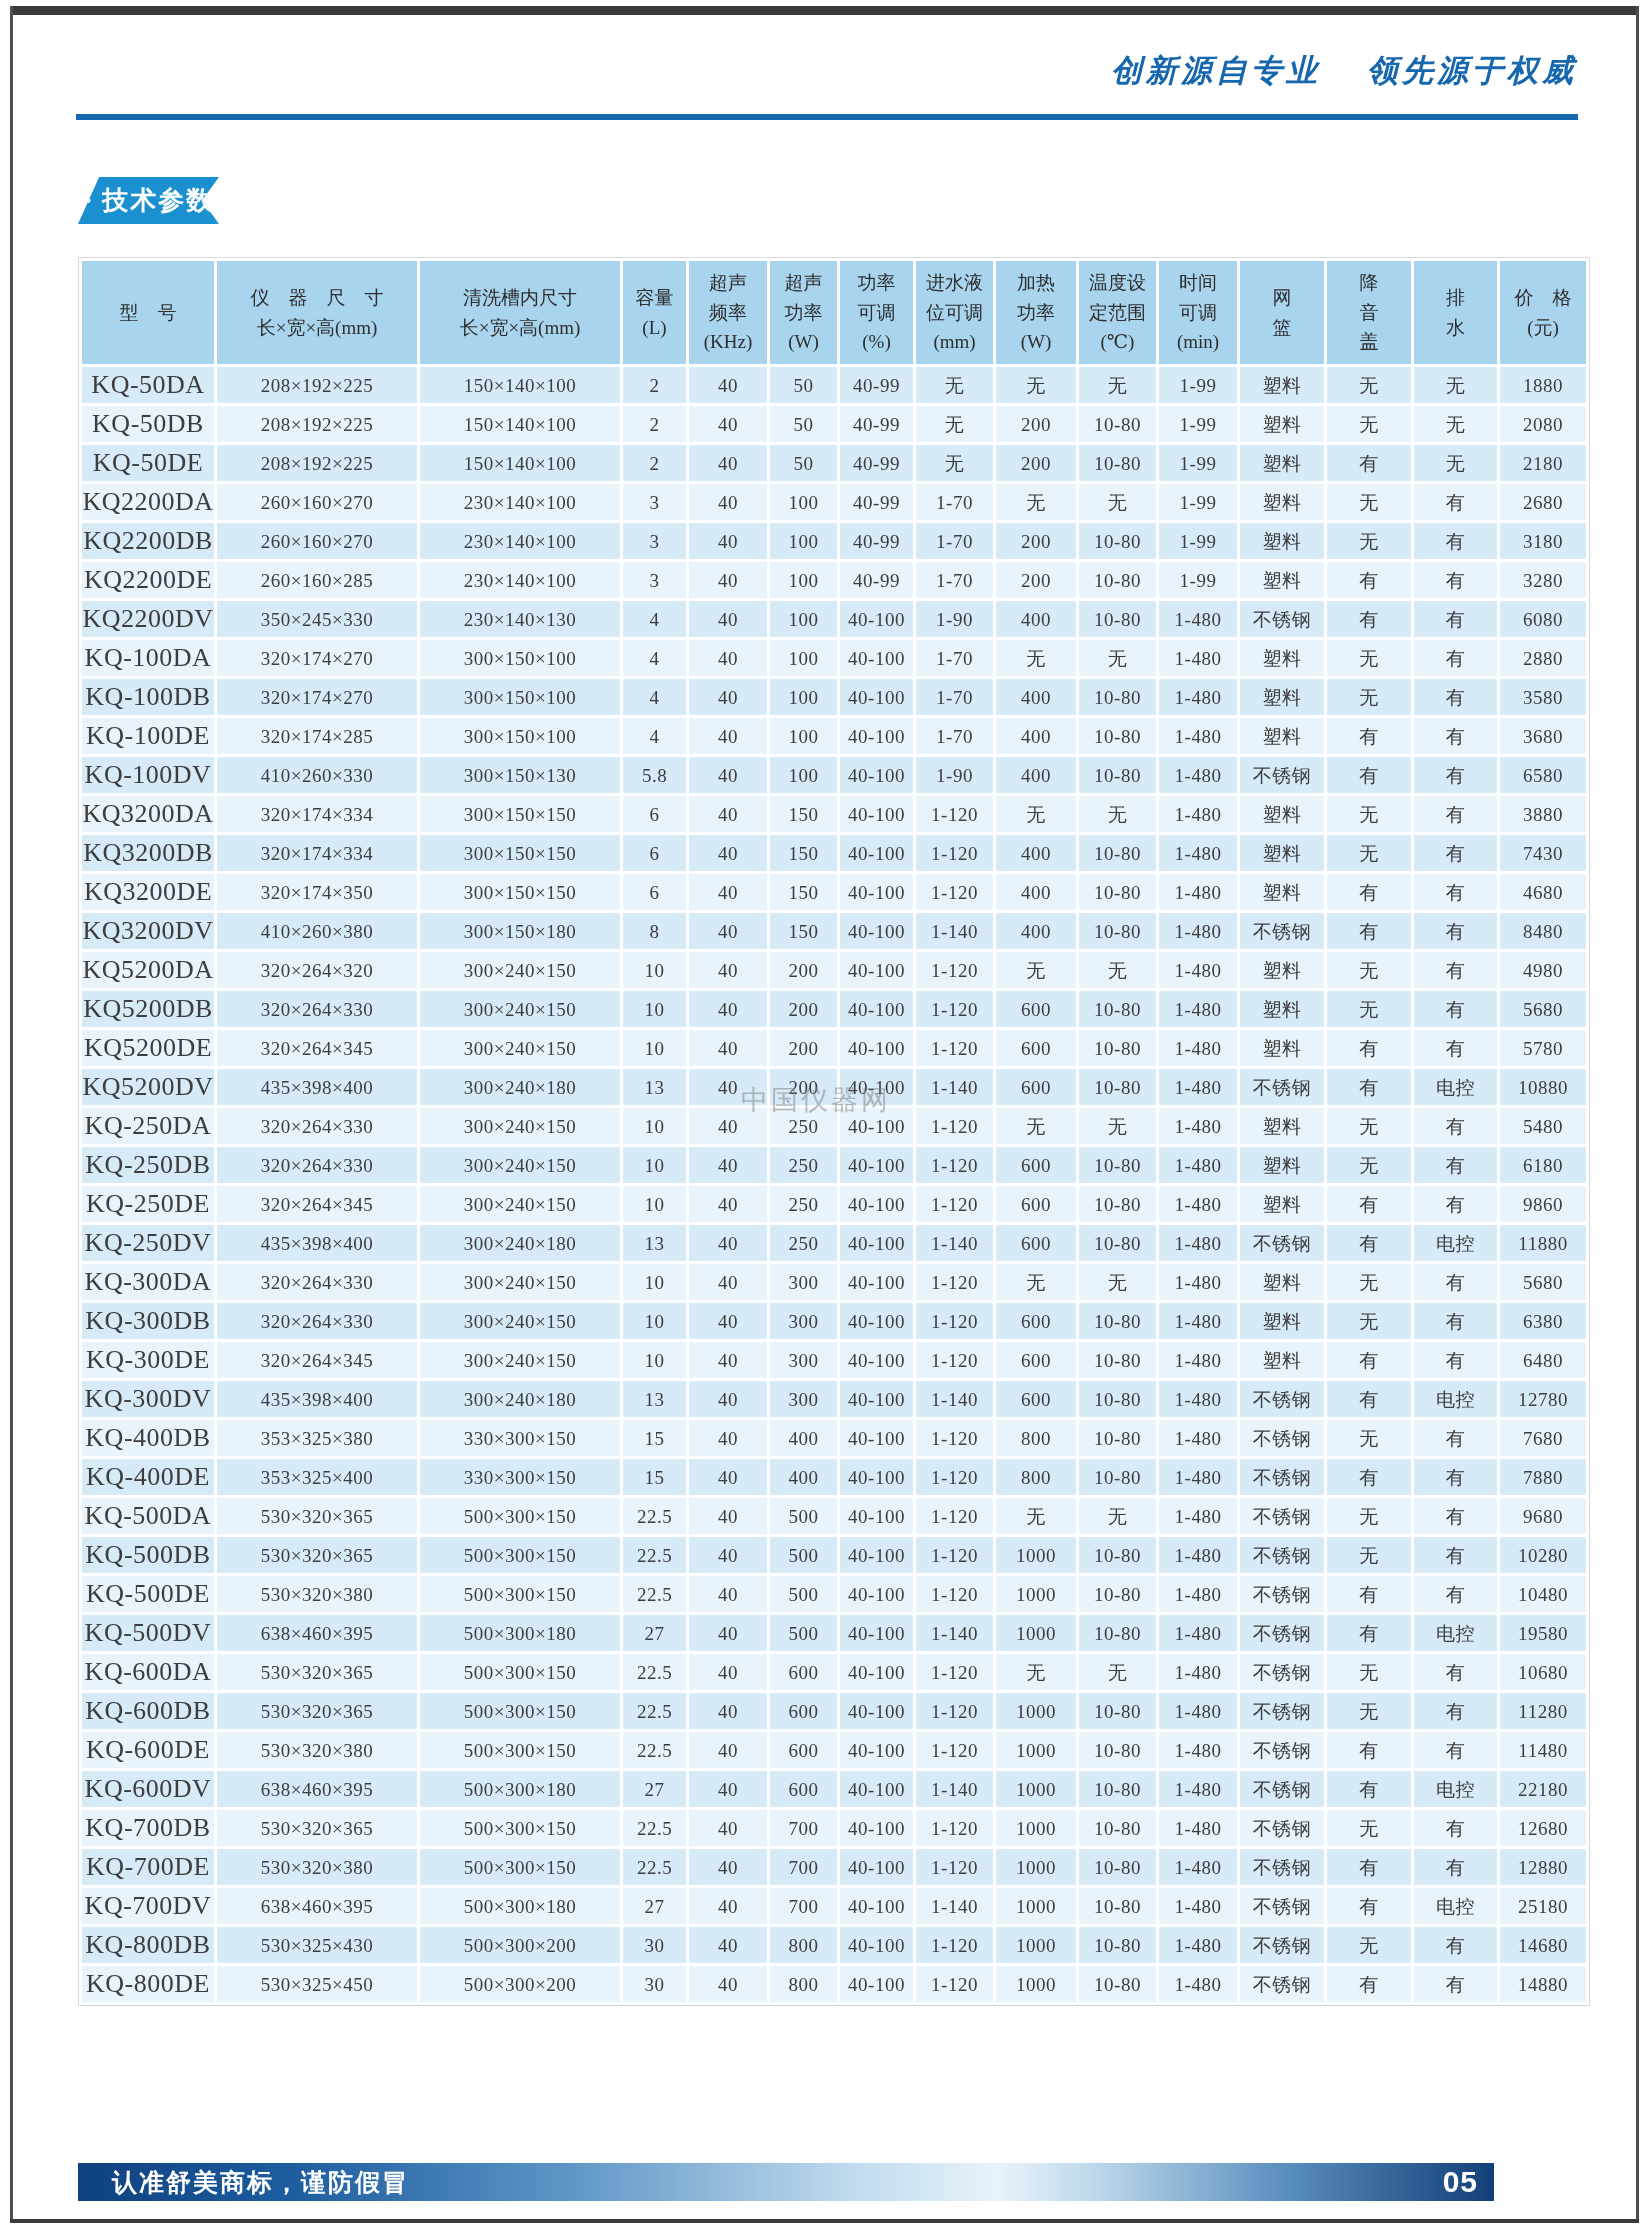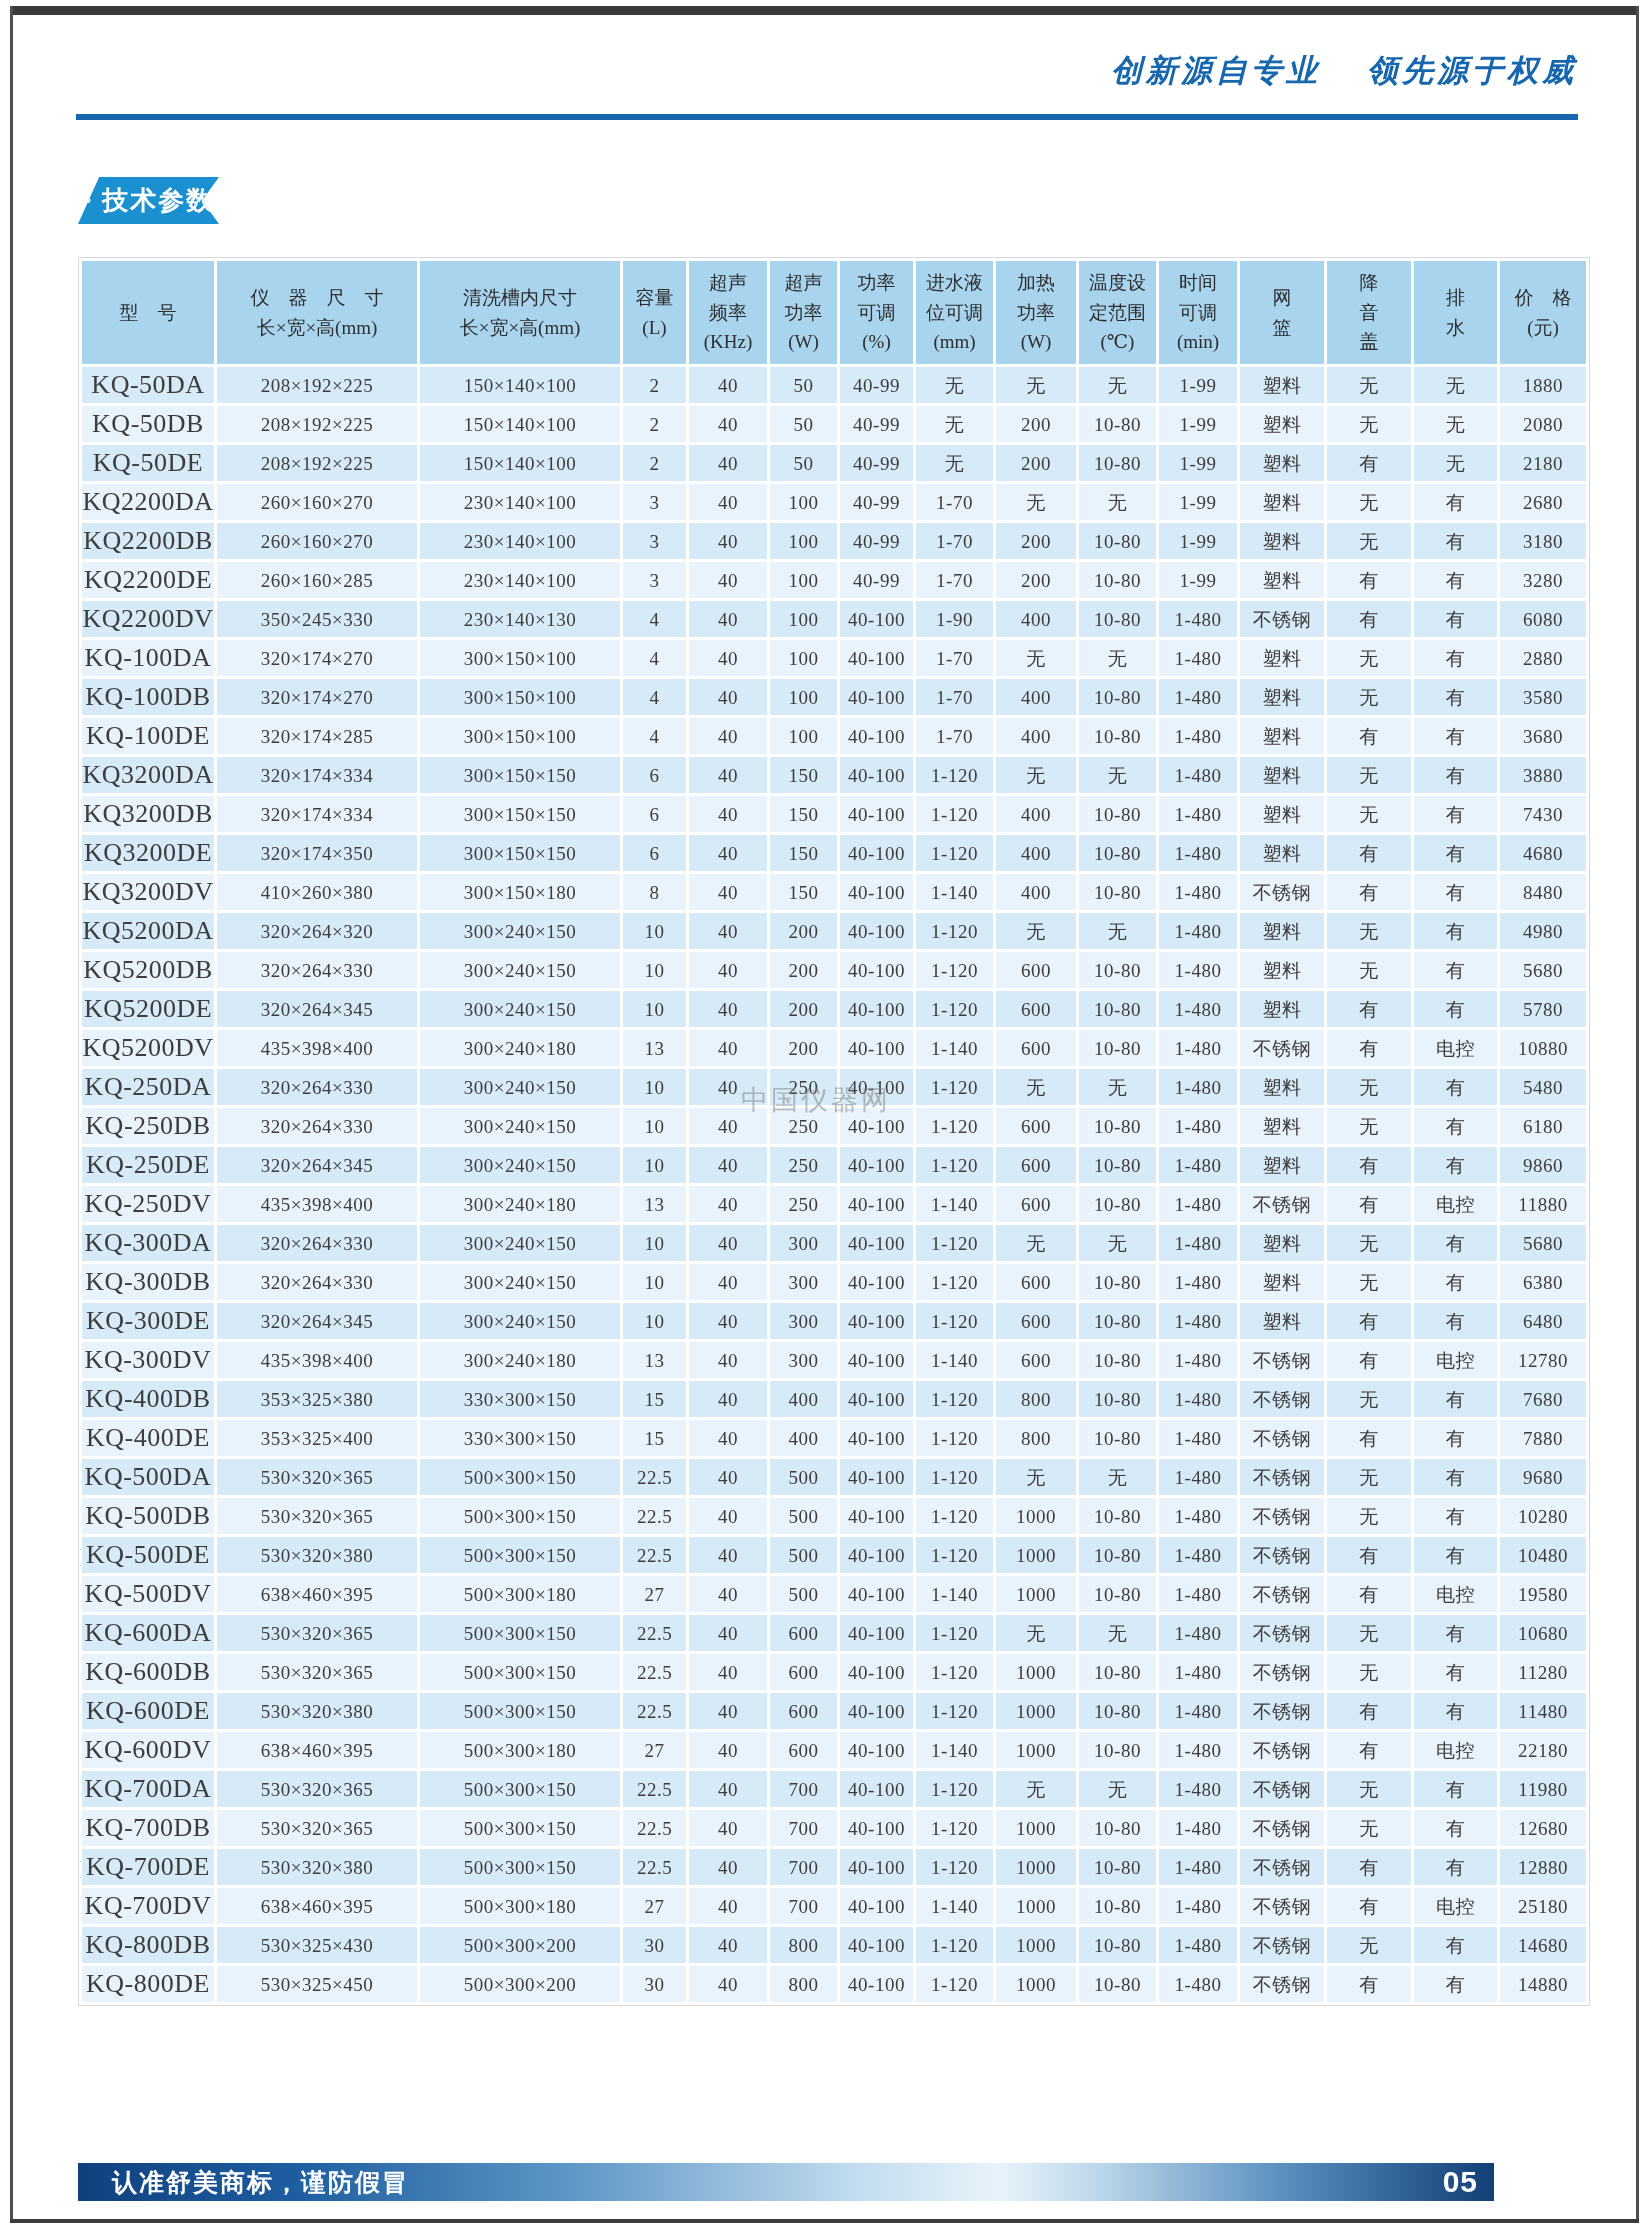--- a/index.html
+++ b/index.html
@@ -320,20 +320,37 @@
         <td>1-70</td>
         <td>400</td>
         <td>10-80</td>
         <td>1-480</td>
         <td>塑料</td>
         <td>有</td>
         <td>有</td>
         <td>3680</td>
       </tr>
       <tr>
+        <td class="model">KQ-100DV</td>
+        <td>410×260×330</td>
+        <td>300×150×130</td>
+        <td>5.8</td>
+        <td>40</td>
+        <td>100</td>
+        <td>40-100</td>
+        <td>1-90</td>
+        <td>400</td>
+        <td>10-80</td>
+        <td>1-480</td>
+        <td>不锈钢</td>
+        <td>有</td>
+        <td>有</td>
+        <td>6580</td>
+      </tr>
+      <tr>
         <td class="model">KQ3200DA</td>
         <td>320×174×334</td>
         <td>300×150×150</td>
         <td>6</td>
         <td>40</td>
         <td>150</td>
         <td>40-100</td>
         <td>1-120</td>
         <td>无</td>
         <td>无</td>
@@ -762,37 +779,20 @@
         <td>1-140</td>
         <td>1000</td>
         <td>10-80</td>
         <td>1-480</td>
         <td>不锈钢</td>
         <td>有</td>
         <td>电控</td>
         <td>22180</td>
       </tr>
       <tr>
-        <td class="model">KQ-700DA</td>
-        <td>530×320×365</td>
-        <td>500×300×150</td>
-        <td>22.5</td>
-        <td>40</td>
-        <td>700</td>
-        <td>40-100</td>
-        <td>1-120</td>
-        <td>无</td>
-        <td>无</td>
-        <td>1-480</td>
-        <td>不锈钢</td>
-        <td>无</td>
-        <td>有</td>
-        <td>11980</td>
-      </tr>
-      <tr>
         <td class="model">KQ-700DB</td>
         <td>530×320×365</td>
         <td>500×300×150</td>
         <td>22.5</td>
         <td>40</td>
         <td>700</td>
         <td>40-100</td>
         <td>1-120</td>
         <td>1000</td>
         <td>10-80</td>

